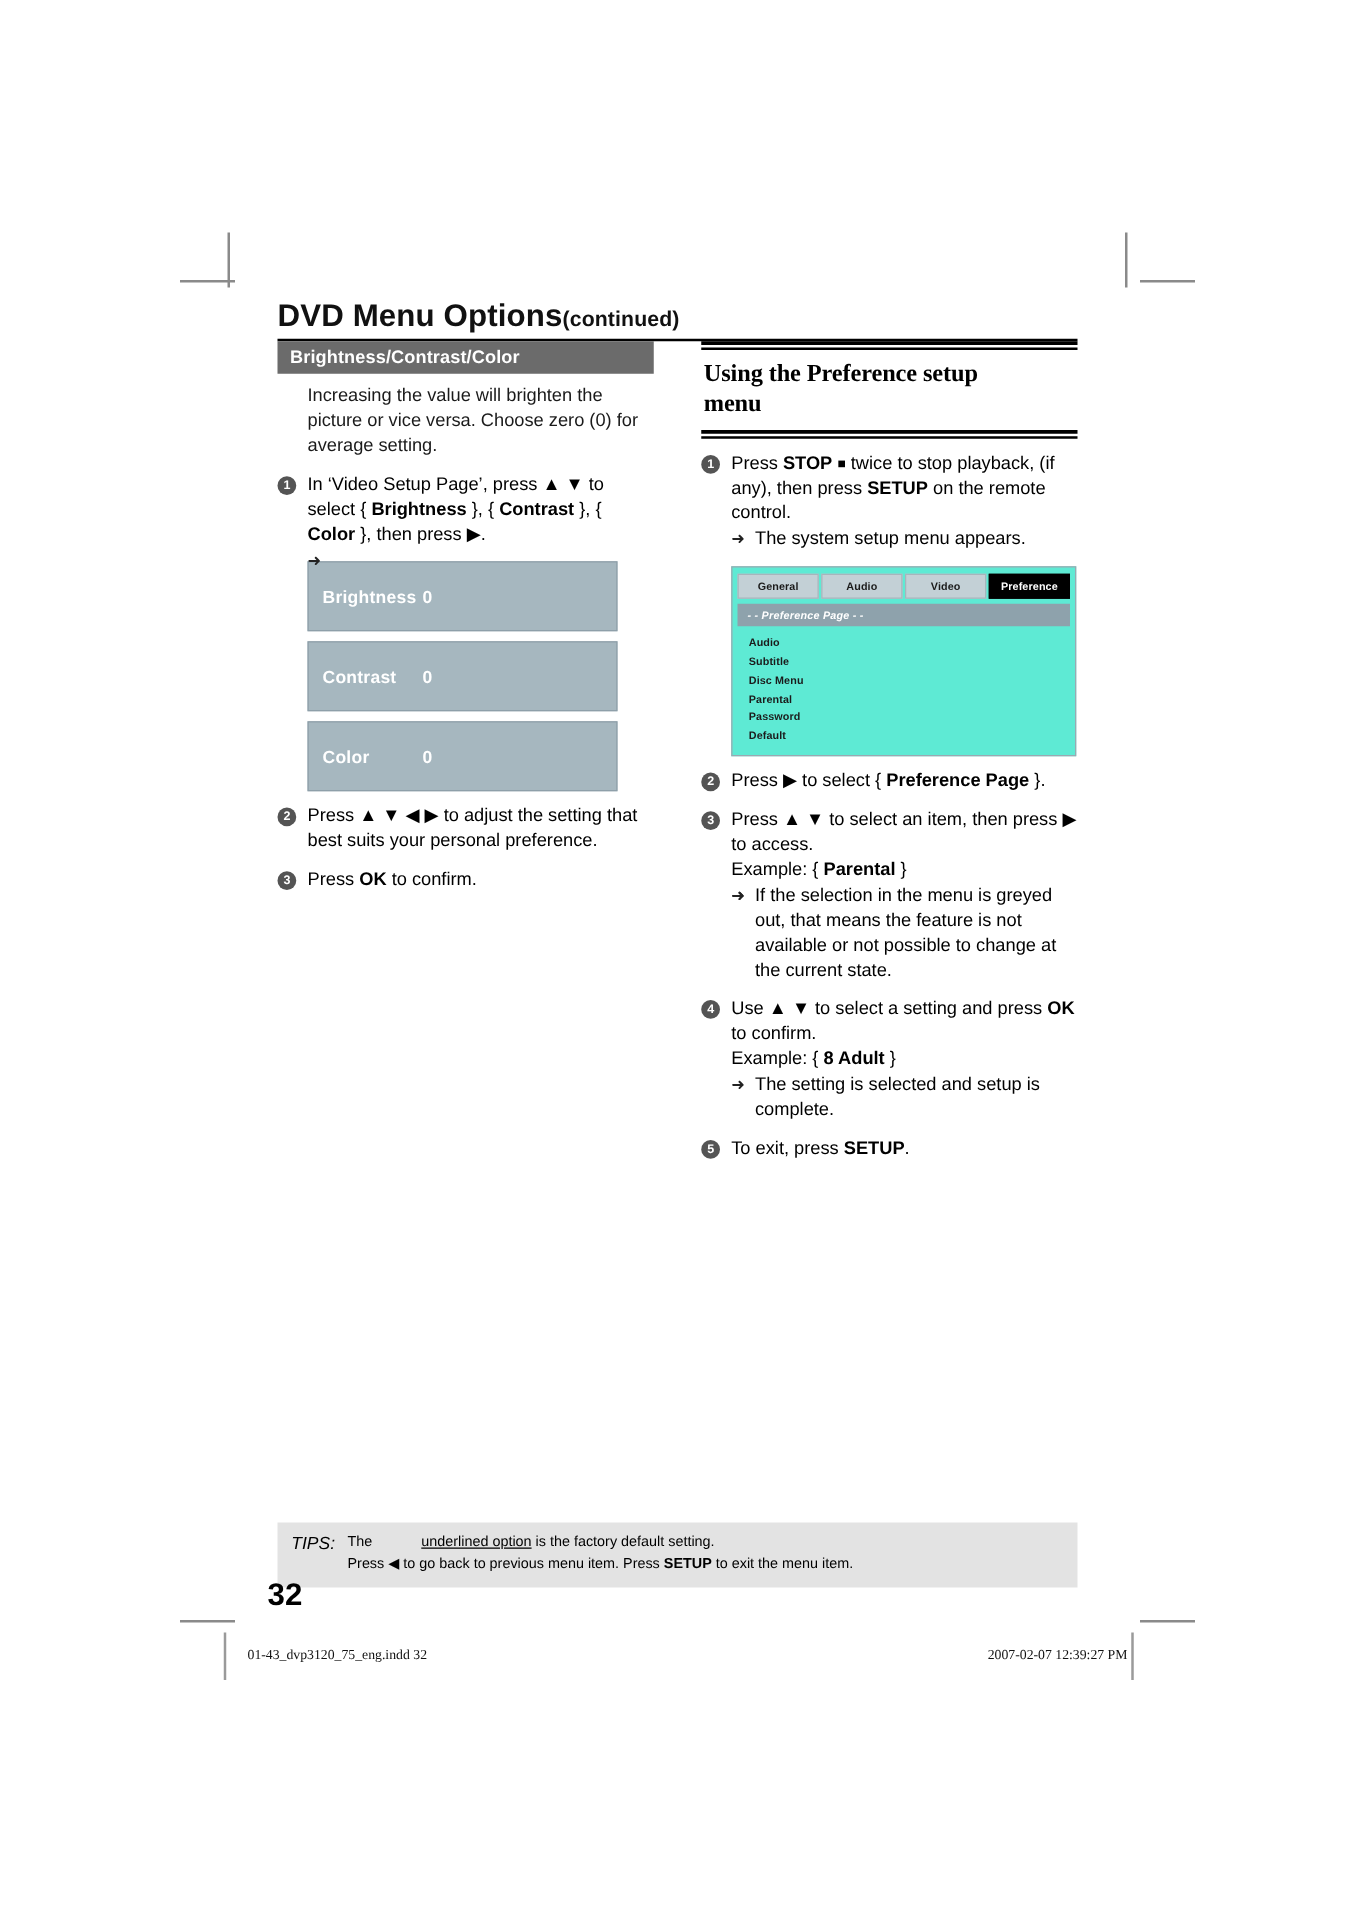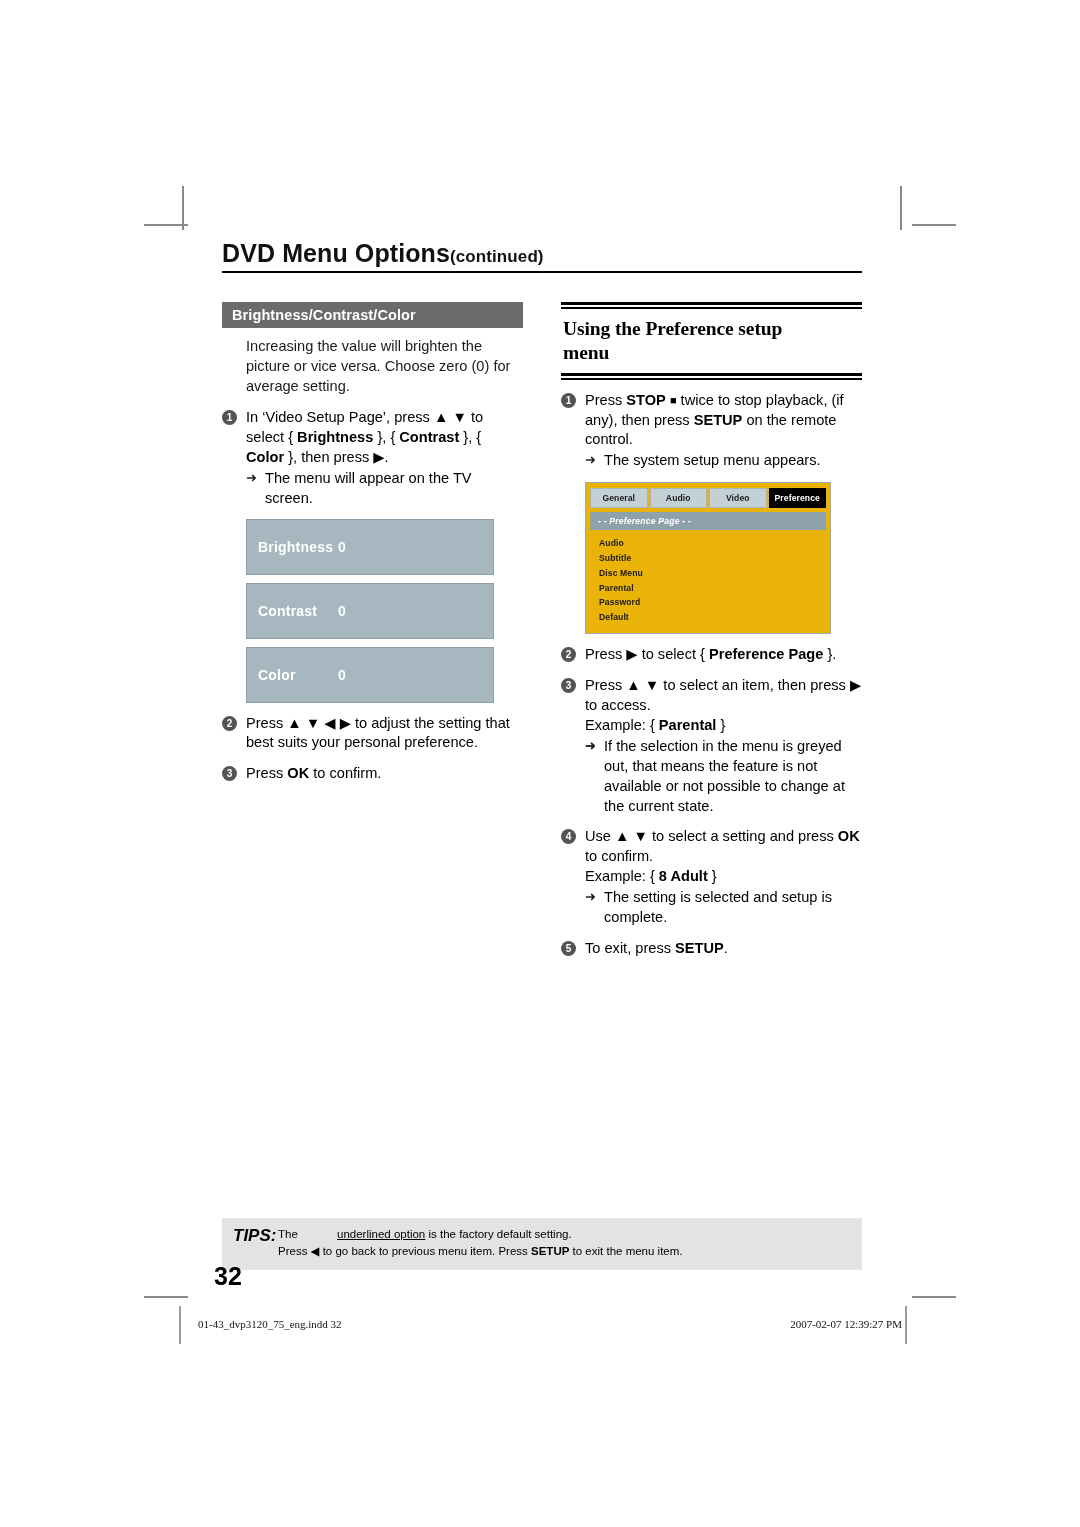--- a/index.html
+++ b/index.html
@@ -49,21 +49,21 @@
   .head-rule {
     border-top: 2.5px solid #000;
     width: 640px;
     margin-top: 2px;
   }
 
   
   .cols {
     display: flex;
     gap: 38px;
-    margin-top: 29px;
+    margin-top: 0;
   }
   .col {
     width: 301px;
   }
 
   
   .section-bar {
     background: #6b6b6b;
     color: #ffffff;
     font-size: 14.5px;
@@ -150,23 +150,23 @@
     font-size: 19.5px;
     font-weight: bold;
     line-height: 1.24;
     padding: 8px 0 7px 2px;
     letter-spacing: -0.1px;
     font-family: Liberation Serif, serif;
   }
 
   
   .tv {
-    width: 246px;
+    width: 276px;
     margin: 11px 0 0 24px;
-    background: #eab308;
+    background: #5eead4;
     border: 1px solid #9aa9b1;
     padding: 5px 4px 5px 4px;
     box-sizing: border-box;
   }
   .tv-tabs {
     display: flex;
     gap: 2px;
   }
   .tv-tab {
     font-size: 8.6px;
@@ -211,22 +211,22 @@
     position: absolute;
     left: 222px;
     top: 1218px;
     width: 640px;
     background: #e3e3e3;
     padding: 8px 0 9px 0;
     box-sizing: border-box;
     display: flex;
   }
   .tips-label {
-    font-size: 17px;
-    font-weight: bold;
+    font-size: 14px;
+    font-weight: normal;
     font-style: italic;
     width: 56px;
     padding-left: 11px;
     box-sizing: border-box;
   }
   .tips-lines {
     font-size: 11.5px;
     line-height: 1.5;
   }
   .tips-lines u { text-decoration: underline; padding-left: 36px; }
@@ -305,21 +305,20 @@
         <span>for average setting.</span>
       </div>
 
       <div class="step">
         <span class="num">1</span>
         <span>In ‘Video Setup Page’, press </span><span>▲ ▼</span><span> to</span>
         <span>select { </span><b>Brightness</b><span> }, { </span><b>Contrast</b><span> },</span>
         <span>{ </span><b>Color</b><span> }, then press </span><span>▶</span><span>.</span>
         <div class="sub">
           <span class="arrow">➜</span>
-          <span>The menu will appear on the TV screen.</span>
         </div>
       </div>
 
       <div class="value-boxes">
         <div class="value-box">
           <span class="vb-label">Brightness</span>
           <span>0</span>
         </div>
         <div class="value-box">
           <span class="vb-label">Contrast</span>

